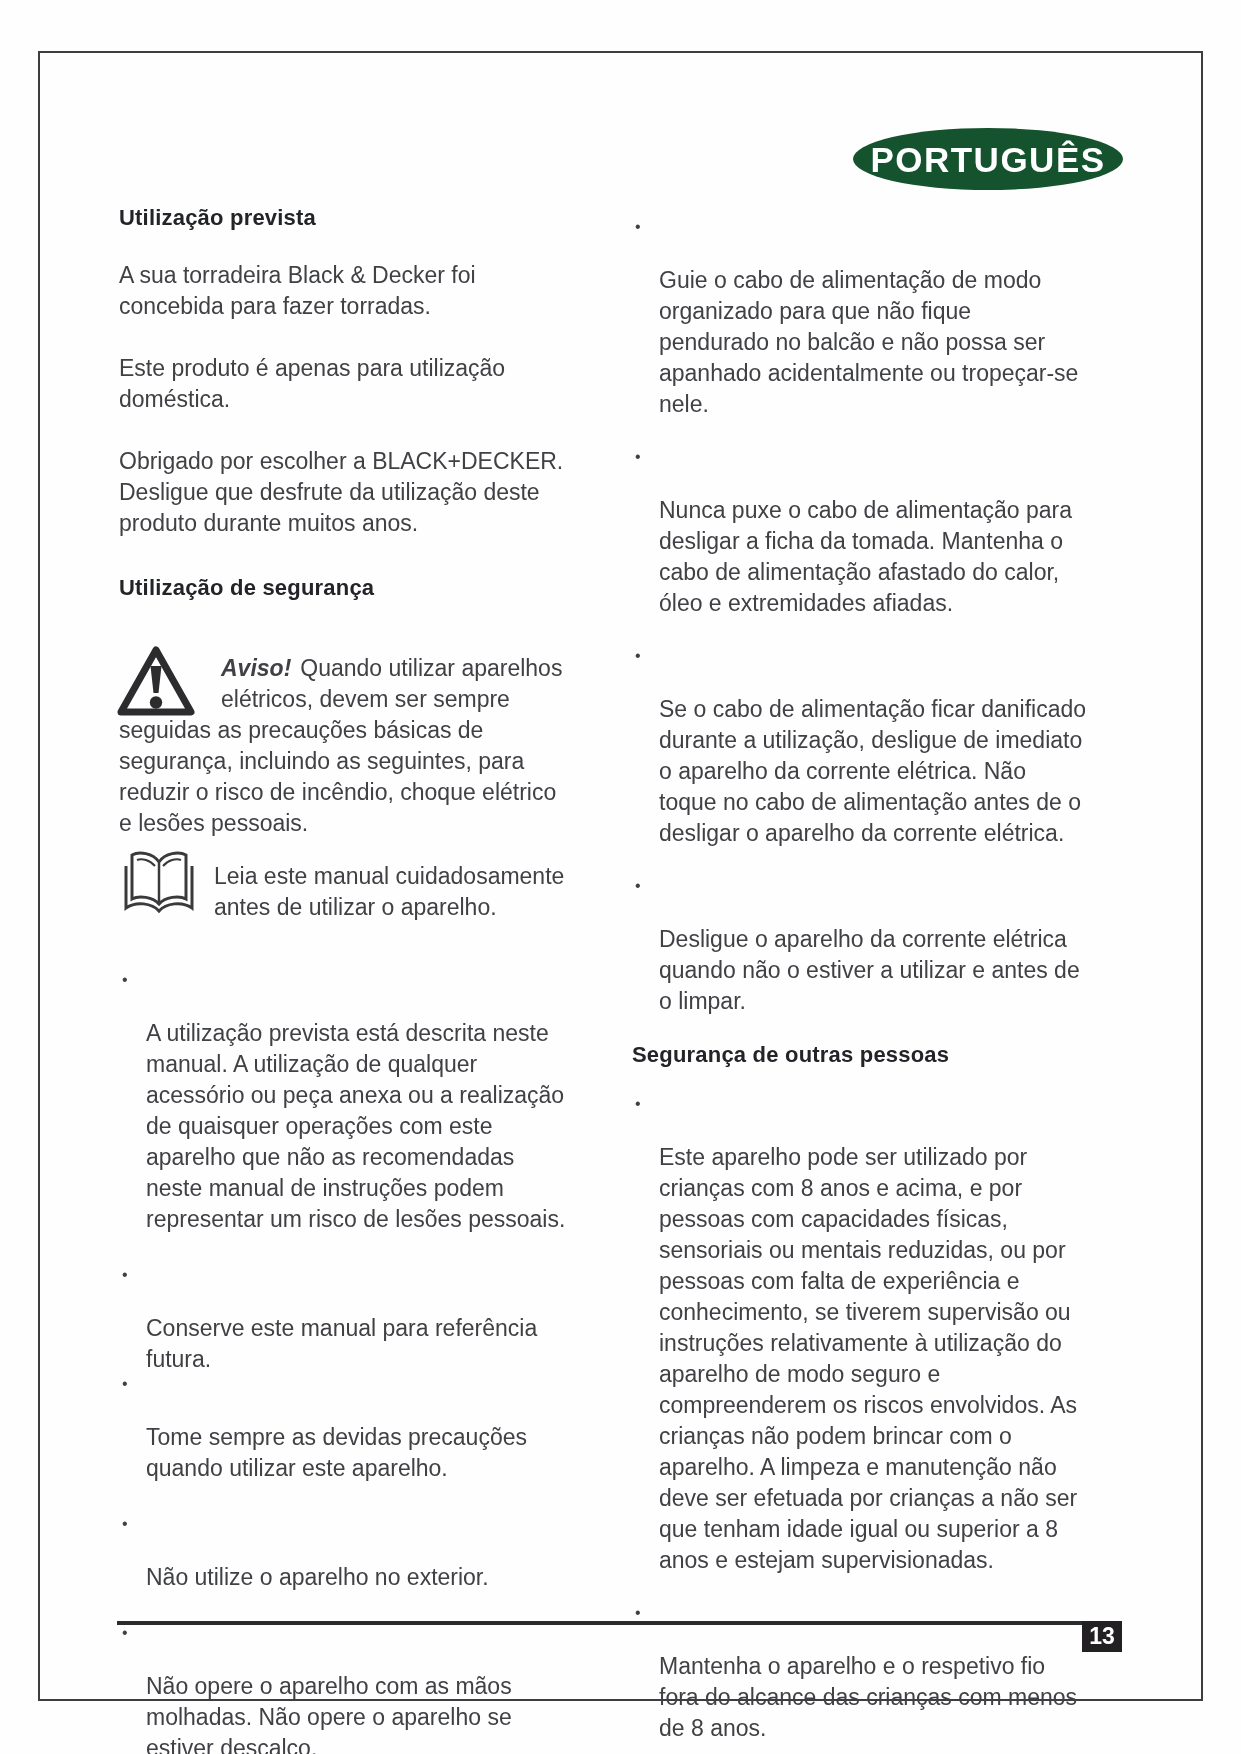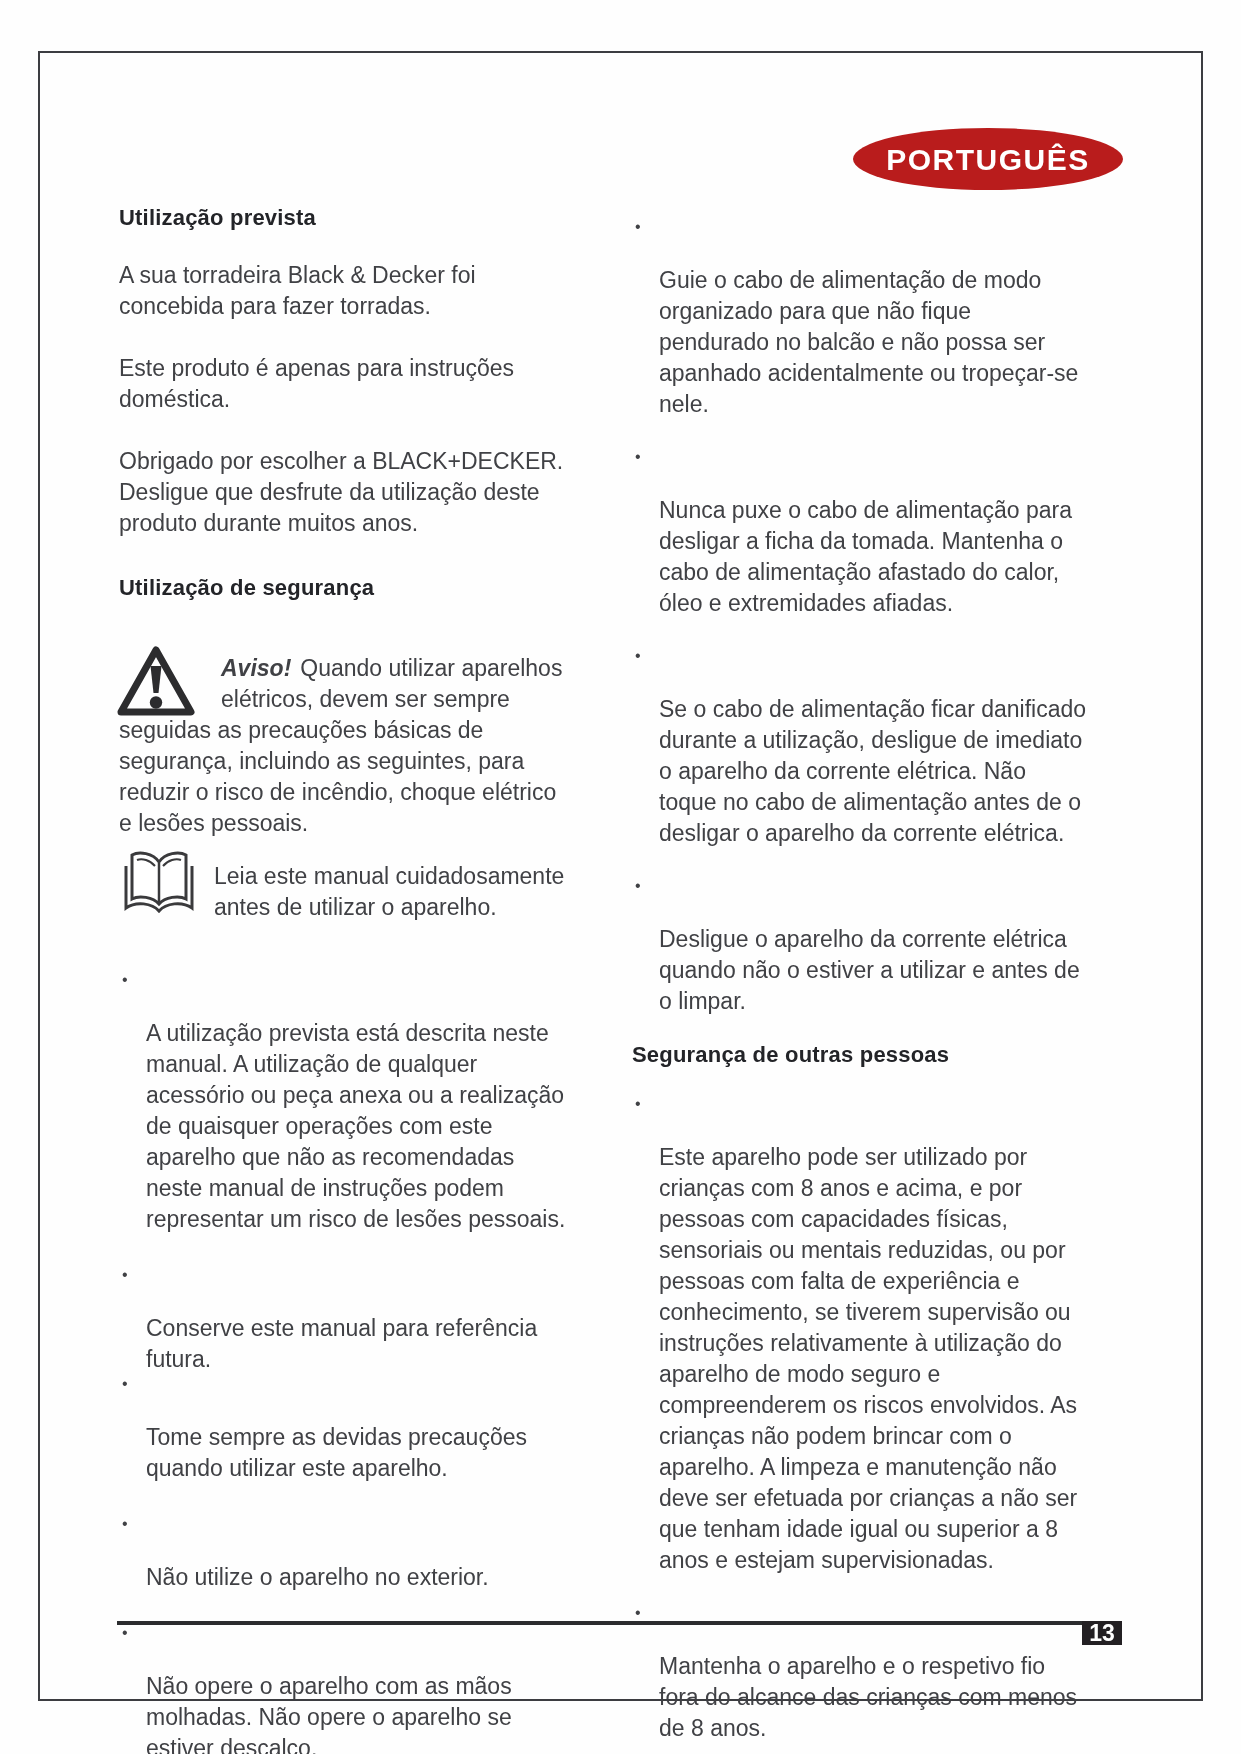--- a/index.html
+++ b/index.html
@@ -1,20 +1,20 @@
 <!DOCTYPE html>
 <html><head>
 <meta charset="utf-8">
 <style>
   html,body{margin:0;padding:0;background:#ffffff;}
   body{width:1241px;height:1754px;position:relative;font-family:"Liberation Sans",sans-serif;}
   .page{position:absolute;inset:0;background:#fefefe;overflow:hidden;}
   .page-border{position:absolute;left:38px;top:51px;width:1161px;height:1646px;border:2px solid #3c3d41;}
-  .badge{position:absolute;left:853px;top:128px;width:270px;height:62px;background:#b91c1c;border-radius:50%;
-         color:#ffffff;font-weight:bold;font-size:30px;letter-spacing:1.5px;text-align:center;line-height:63px;}
+  .badge{position:absolute;left:853px;top:128px;width:270px;height:62px;background:#14532d;border-radius:50%;
+         color:#ffffff;font-weight:bold;font-size:35px;letter-spacing:1.5px;text-align:center;line-height:63px;}
   .col{position:absolute;color:#404145;}
   .col-left{left:119px;top:200px;width:470px;}
   .col-right{left:632px;top:200px;width:500px;padding-top:18px;}
   .h{font-size:22px;line-height:36px;font-weight:bold;color:#232428;margin:0 0 24px 0;letter-spacing:.2px;}
   .h2{margin-bottom:36px;}
   .body{font-size:23px;line-height:31px;white-space:pre-line;margin-top:47px;}
   p.body{margin:0 0 31px 0;}
   ul.blist{list-style:none;margin:0;padding:0;}
   ul.blist li{display:flex;margin:0 0 31px 0;}
   ul.blist li:last-child{margin-bottom:0;}
@@ -24,36 +24,36 @@
   .litext{flex:1;}
   .m-after-ul{margin-bottom:24px;}
   .aviso{position:relative;margin-bottom:10px;}
   .aviso .spacer{float:left;width:102px;height:62px;}
   .aviso b{margin-right:9px;font-style:italic;}
   .warn-svg{position:absolute;left:-4px;top:-11px;}
   .book{display:flex;height:92px;margin-bottom:30px;}
   .book-svg{flex:none;margin-left:1px;}
   .book-text{margin:12px 0 0 16px;}
   .rule{position:absolute;left:117px;top:1621px;width:965px;height:4px;background:#2b2c2e;}
-  .pagebox{position:absolute;left:1082px;top:1621px;width:40px;height:24px;background:#232023;color:#fff;
+  .pagebox{position:absolute;left:1082px;top:1621px;width:40px;height:31px;background:#232023;color:#fff;
            font-size:23px;font-weight:bold;display:flex;align-items:center;justify-content:center;}
 </style>
 </head>
 <body>
 
 <div class="page">
   <div class="page-border"></div>
 
   <div class="badge">PORTUGUÊS</div>
 
   <div class="col col-left">
     <div class="h">Utilização prevista</div>
     <p class="body">A sua torradeira Black &amp; Decker foi
 concebida para fazer torradas.</p>
-    <p class="body">Este produto é apenas para instruções
+    <p class="body">Este produto é apenas para utilização
 doméstica.</p>
     <p class="body">Obrigado por escolher a BLACK+DECKER.
 Desligue que desfrute da utilização deste
 produto durante muitos anos.</p>
 
     <div class="h h2">Utilização de segurança</div>
 
     <div class="aviso body"><svg class="warn-svg" width="82" height="80" viewBox="0 0 82 80">
           <path d="M41,8 L76,70 L6,70 Z" fill="none" stroke="#2c2c2e" stroke-width="7" stroke-linejoin="round"></path>
           <polygon points="35.5,24 46.5,24 43.5,51 38.5,51" fill="#2c2c2e"></polygon>

